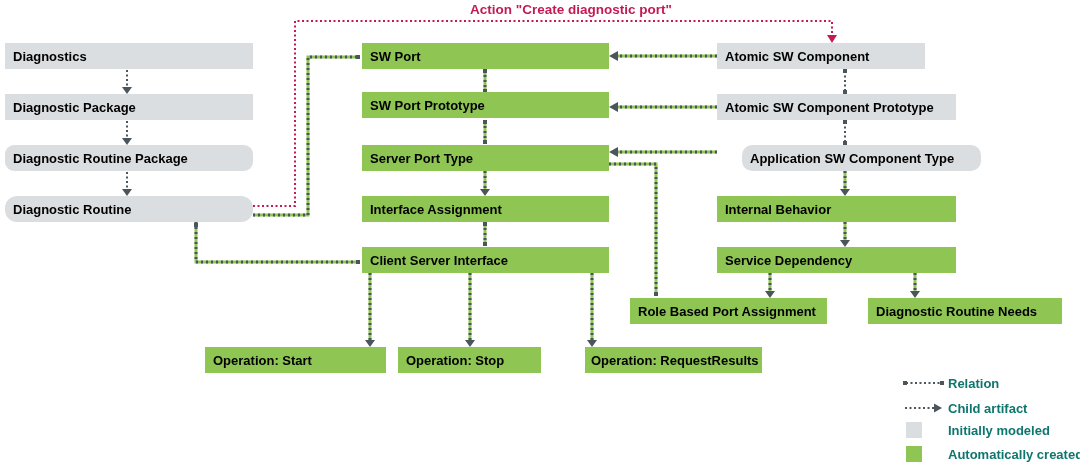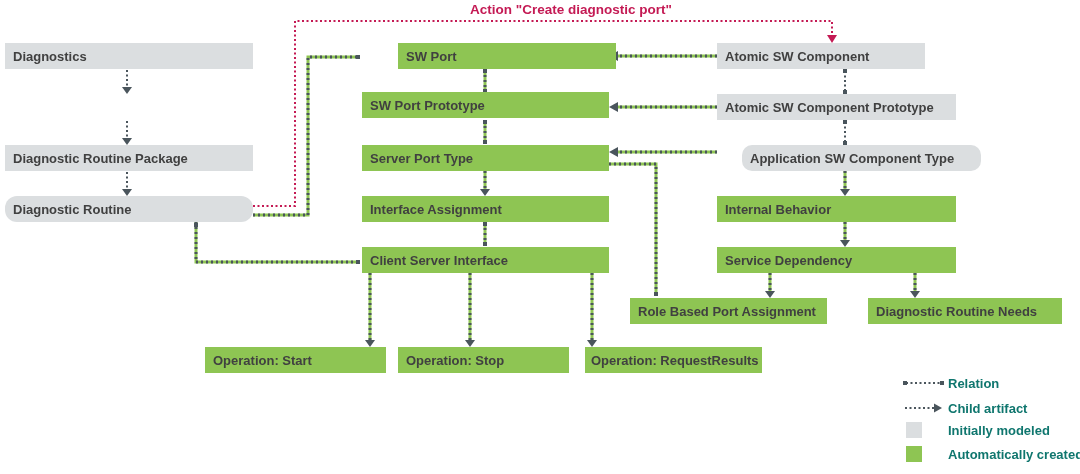--- a/index.html
+++ b/index.html
@@ -2,21 +2,21 @@
 <html><head>
 <meta charset="utf-8">
 <style>
   html,body{margin:0;padding:0;background:#ffffff;}
   .canvas{
     position:relative;width:1080px;height:474px;background:#ffffff;
     font-family:"Liberation Sans",sans-serif;overflow:hidden;
   }
   .node{
     position:absolute;height:26px;line-height:27px;padding-left:8px;
-    font-size:13px;font-weight:bold;color:#404040;box-sizing:border-box;
+    font-size:13px;font-weight:bold;color:#000000;box-sizing:border-box;
     white-space:nowrap;overflow:hidden;
   }
   .node.gray{background:#dbdee0;}
   .node.green{background:#8ec553;}
   .action-label{
     position:absolute;left:470px;top:2px;font-size:13.5px;font-weight:bold;
     color:#c41a54;white-space:nowrap;
   }
   .legend-label{
     position:absolute;font-size:13px;font-weight:bold;color:#0f766e;white-space:nowrap;
@@ -140,40 +140,41 @@
       <rect x="903" y="381" width="4" height="4" fill="#4a555c"></rect>
       <rect x="940" y="381" width="4" height="4" fill="#4a555c"></rect>
       <line x1="905" y1="408" x2="934" y2="408" stroke="#4a555c" stroke-width="2" stroke-dasharray="2 2.5"></line>
       <polygon points="934,403.5 934,412.5 942,408" fill="#4a555c"></polygon>
     </g>
   </svg>
 
   <div class="action-label">Action "Create diagnostic port"</div>
 
   <div class="node gray" style="left:5px;top:43px;width:248px;">Diagnostics</div>
-  <div class="node gray" style="left:5px;top:145px;width:248px;">Diagnostic Routine Package</div>
+  <div class="node gray" style="left:5px;top:94px;width:248px;">Diagnostic Package</div>
+  <div class="node gray" style="left:5px;top:145px;width:248px;border-radius:9px;">Diagnostic Routine Package</div>
   <div class="node gray" style="left:5px;top:196px;width:248px;border-radius:12px;">Diagnostic Routine</div>
 
-  <div class="node green" style="left:362px;top:43px;width:218px;margin-left:36px;">SW Port</div>
+  <div class="node green" style="left:362px;top:43px;width:247px;">SW Port</div>
   <div class="node green" style="left:362px;top:92px;width:247px;">SW Port Prototype</div>
   <div class="node green" style="left:362px;top:145px;width:247px;">Server Port Type</div>
   <div class="node green" style="left:362px;top:196px;width:247px;">Interface Assignment</div>
   <div class="node green" style="left:362px;top:247px;width:247px;">Client Server Interface</div>
 
   <div class="node gray" style="left:717px;top:43px;width:208px;">Atomic SW Component</div>
   <div class="node gray" style="left:717px;top:94px;width:239px;">Atomic SW Component Prototype</div>
   <div class="node gray" style="left:742px;top:145px;width:239px;border-radius:10px;">Application SW Component Type</div>
   <div class="node green" style="left:717px;top:196px;width:239px;">Internal Behavior</div>
   <div class="node green" style="left:717px;top:247px;width:239px;">Service Dependency</div>
 
   <div class="node green" style="left:630px;top:298px;width:197px;">Role Based Port Assignment</div>
   <div class="node green" style="left:868px;top:298px;width:194px;">Diagnostic Routine Needs</div>
 
   <div class="node green" style="left:205px;top:347px;width:181px;">Operation: Start</div>
-  <div class="node green" style="left:398px;top:347px;width:171px;">Operation: Stop</div>
+  <div class="node green" style="left:398px;top:347px;width:143px;">Operation: Stop</div>
   <div class="node green" style="left:585px;top:347px;width:177px;padding-left:6px;">Operation: RequestResults</div>
 
   <div class="legend-label" style="left:948px;top:376px;">Relation</div>
   <div class="legend-label" style="left:948px;top:401px;">Child artifact</div>
   <div class="swatch gray" style="left:906px;top:422px;"></div>
   <div class="legend-label" style="left:948px;top:423px;">Initially modeled</div>
   <div class="swatch green" style="left:906px;top:446px;"></div>
   <div class="legend-label" style="left:948px;top:447px;">Automatically created</div>
 
 </div>

